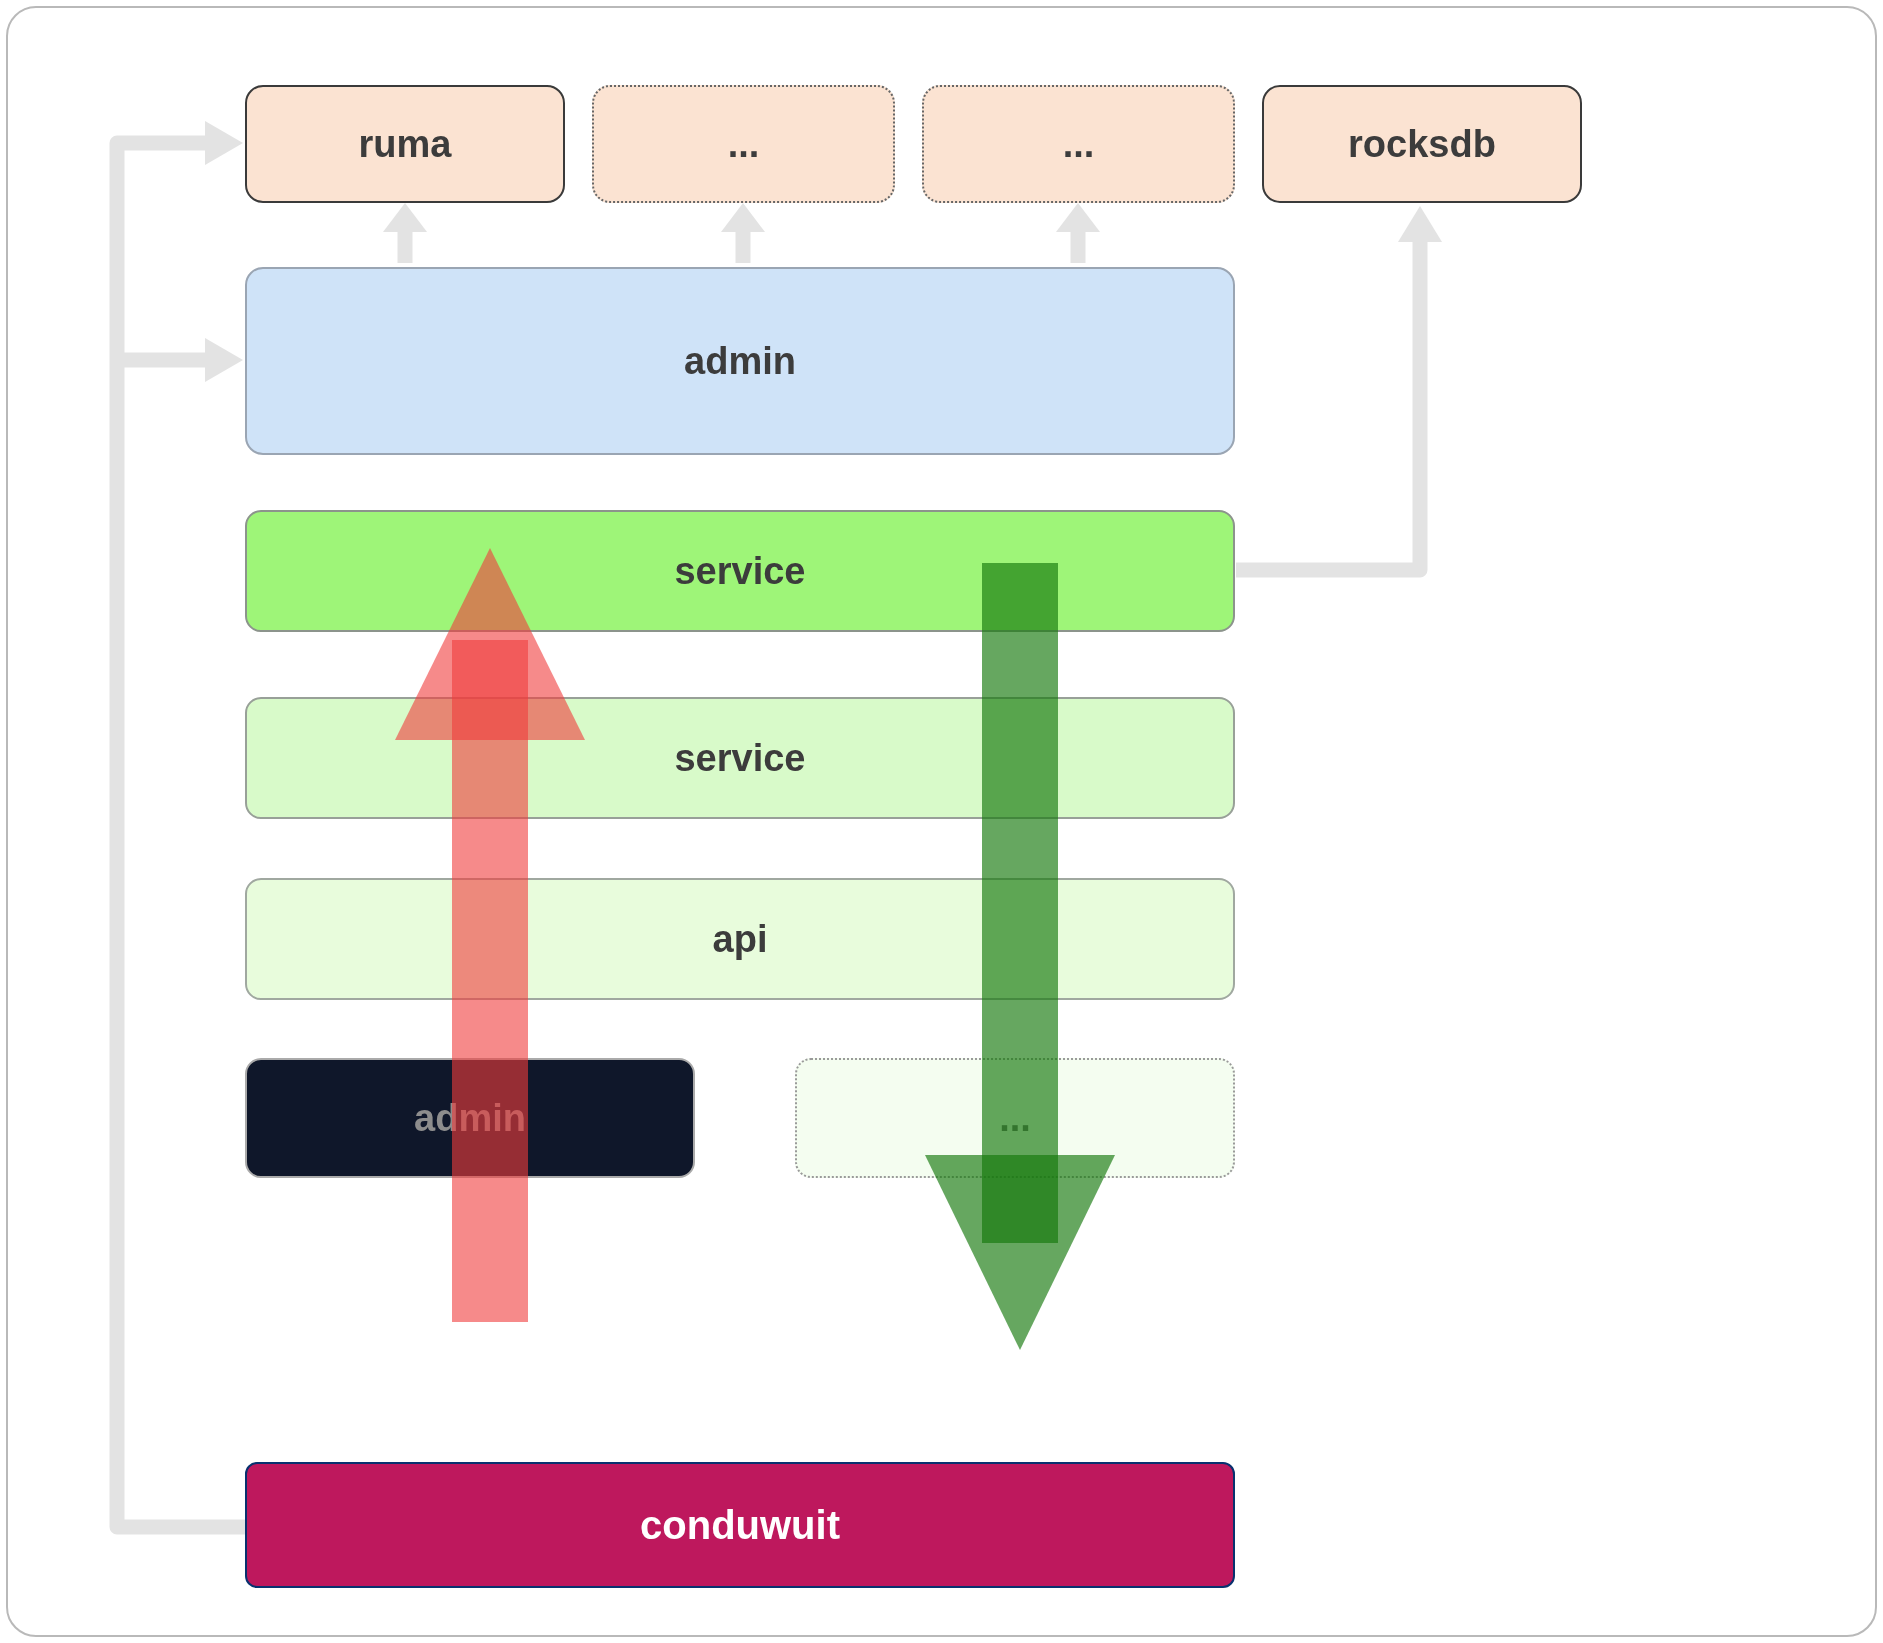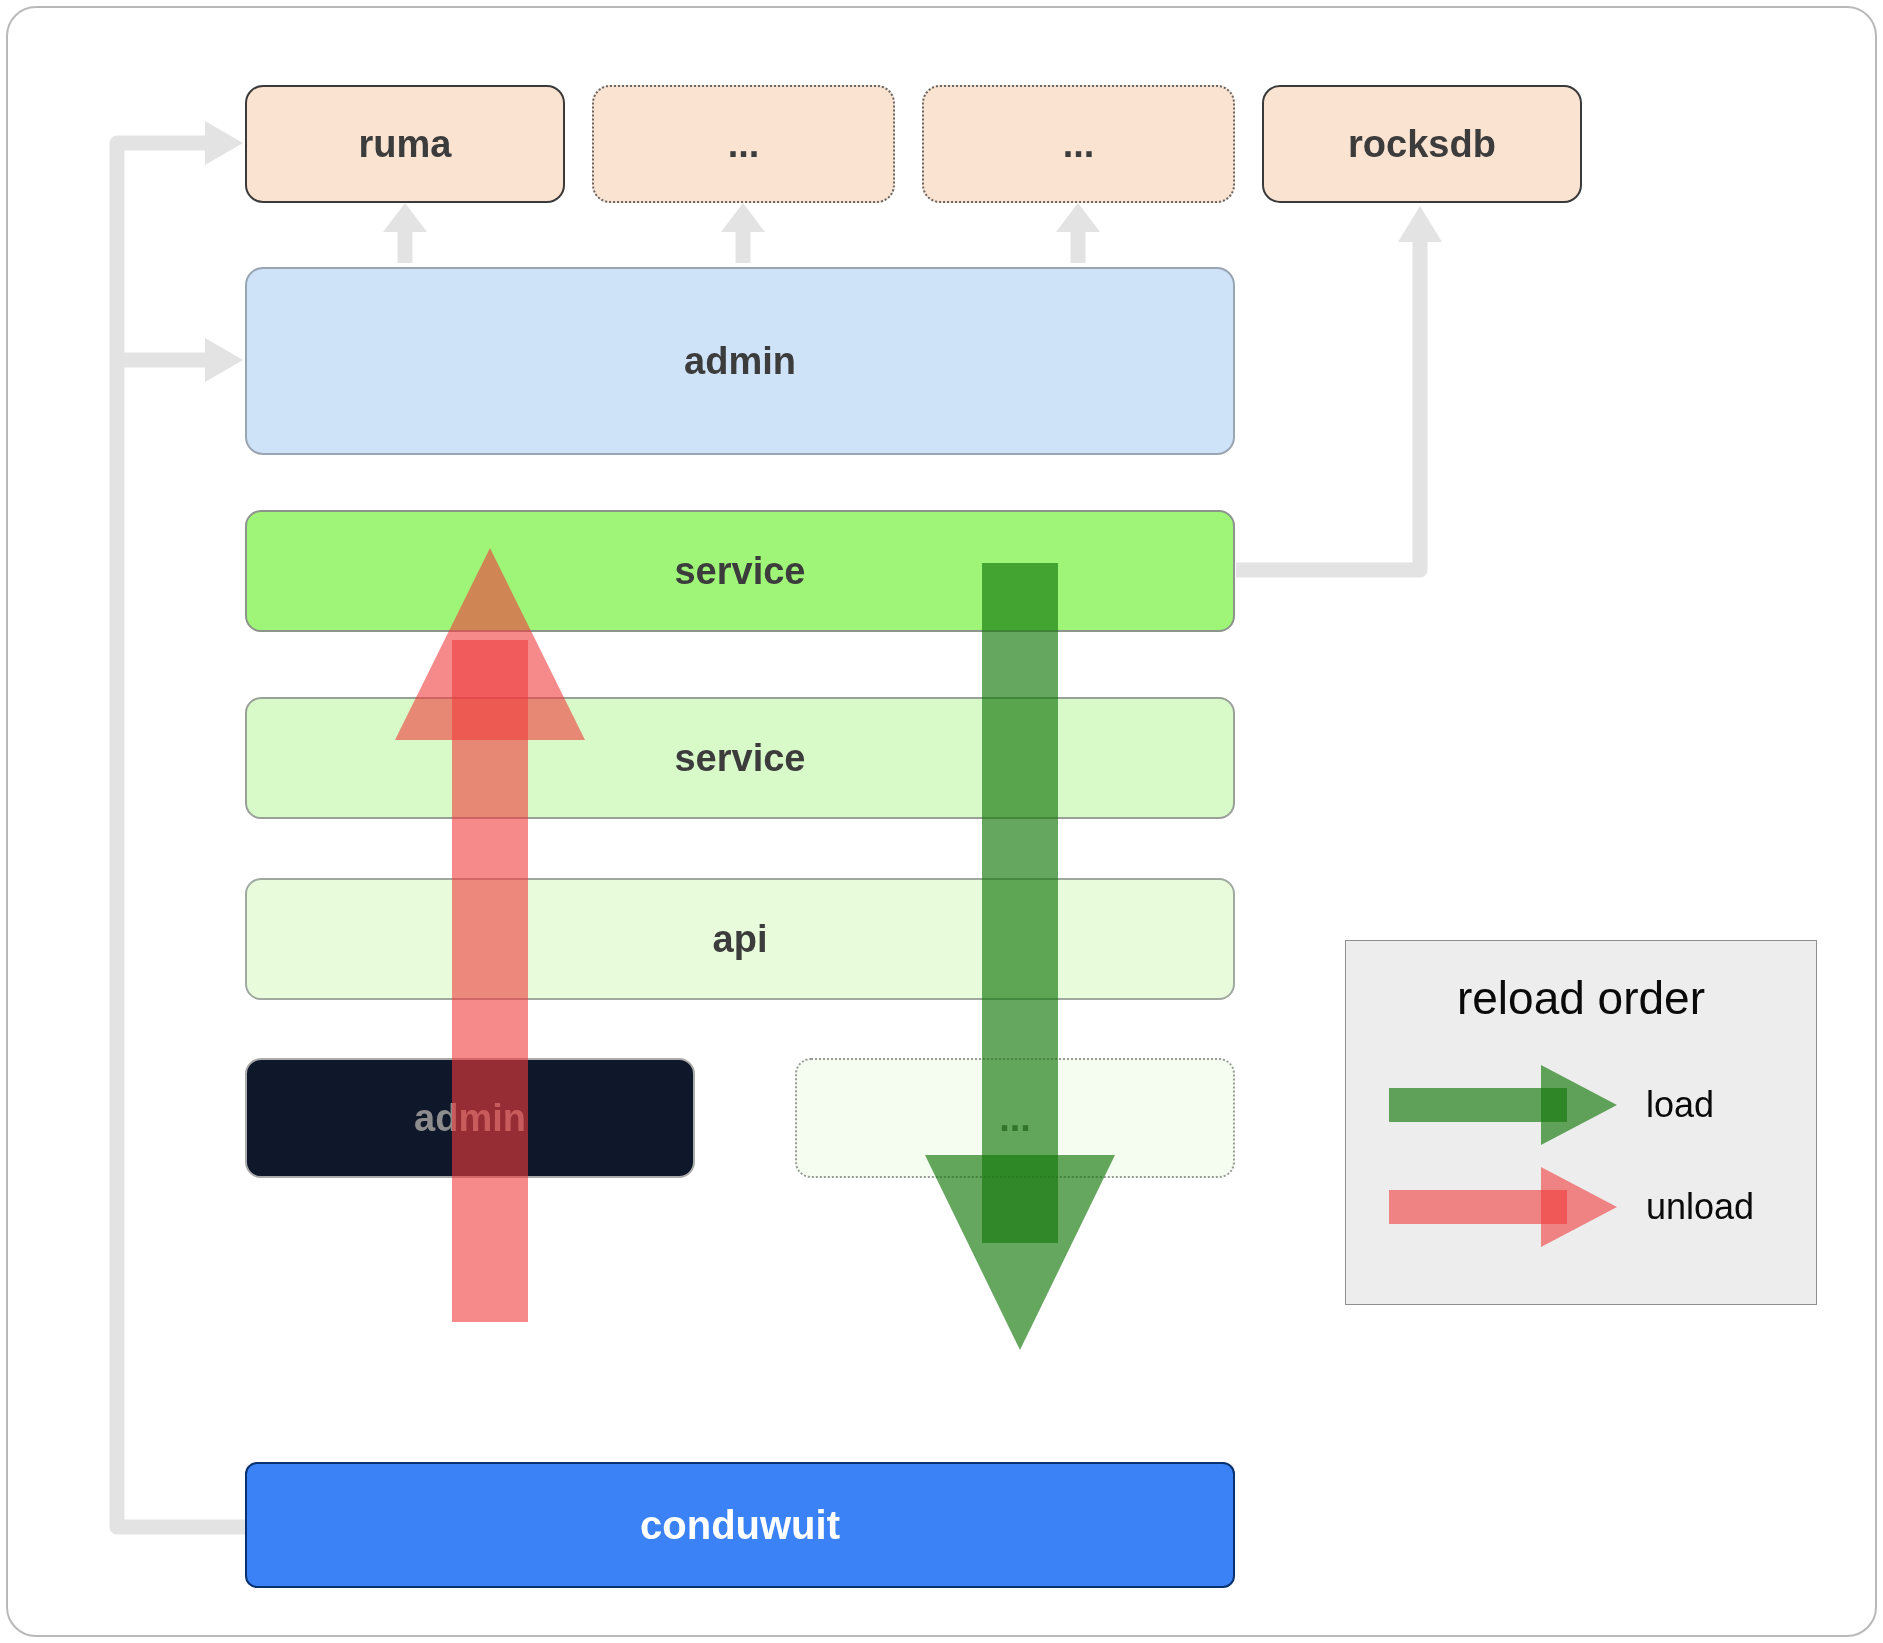--- a/index.html
+++ b/index.html
@@ -27,21 +27,21 @@
   .b-dots1    {left:592px;top:85px;width:303px;height:118px;background:#fbe3d2;border:2px dotted #666;border-radius:18px;}
   .b-dots2    {left:922px;top:85px;width:313px;height:118px;background:#fbe3d2;border:2px dotted #666;border-radius:18px;}
   .b-rocksdb  {left:1262px;top:85px;width:320px;height:118px;background:#fbe3d2;border:2px solid #3a3a3a;border-radius:18px;}
   .b-core     {left:245px;top:267px;width:990px;height:188px;background:#cfe3f8;border:2px solid #9aa5b3;border-radius:18px;}
   .b-database {left:245px;top:510px;width:990px;height:122px;background:#9ef578;border:2px solid #8c948c;border-radius:16px;}
   .b-service  {left:245px;top:697px;width:990px;height:122px;background:#d8fac9;border:2px solid #98a098;border-radius:16px;}
   .b-api      {left:245px;top:878px;width:990px;height:122px;background:#e8fcdc;border:2px solid #a0a8a0;border-radius:16px;}
   .b-admin    {left:245px;top:1058px;width:450px;height:120px;background:#0f172a;border:2px solid #aaaaaa;border-radius:16px;color:#8d8d8d;}
   .b-dots3    {left:795px;top:1058px;width:440px;height:120px;background:#f4fdf0;border:2px dotted #9a9a9a;border-radius:16px;color:#6f6f6f;}
   .b-router   {left:245px;top:1238px;width:990px;height:122px;background:#ffffff;border:2px solid #a0a0a0;border-radius:16px;color:#555;}
-  .b-conduwuit{left:245px;top:1462px;width:990px;height:126px;background:#3b82f6;border:2px solid #08316f;border-radius:12px;color:#ffffff;font-weight:700;font-size:40px;text-align:center;}
+  .b-conduwuit{left:245px;top:1462px;width:990px;height:126px;background:#be185d;border:2px solid #08316f;border-radius:12px;color:#ffffff;font-weight:700;font-size:40px;text-align:center;}
   .legend{
     position:absolute;left:1345px;top:940px;width:472px;height:365px;
     background:#ededed;border:1px solid #8f8f8f;z-index:3;box-sizing:border-box;
   }
   .legend-title{
     position:absolute;left:0;top:30px;width:100%;
     text-align:center;font-size:46px;font-weight:500;color:#0a0a0a;
   }
   .legend-label{
     position:absolute;left:300px;height:50px;line-height:50px;
@@ -116,29 +116,14 @@
       <polygon points="490,548 395,740 585,740"></polygon>
       <rect x="452" y="640" width="76" height="682"></rect>
     </g>
 
     <g fill="rgba(20,120,10,0.65)">
       <rect x="982" y="563" width="76" height="680"></rect>
       <polygon points="925,1155 1115,1155 1020,1350"></polygon>
     </g>
   </svg>
 
-  <div class="legend">
-    <div class="legend-title">reload order</div>
-    <svg class="layer" width="472" height="365" viewBox="0 0 472 365" style="left:0;top:0;">
-      <g fill="rgba(20,120,10,0.65)">
-        <rect x="43" y="147" width="178" height="34"></rect>
-        <polygon points="195,124 195,204 271,164"></polygon>
-      </g>
-      <g fill="rgba(240,60,60,0.6)">
-        <rect x="43" y="249" width="178" height="34"></rect>
-        <polygon points="195,226 195,306 271,266"></polygon>
-      </g>
-    </svg>
-    <span class="legend-label load">load</span>
-    <span class="legend-label unload">unload</span>
-  </div>
 
 </div>
 
 </body></html>

